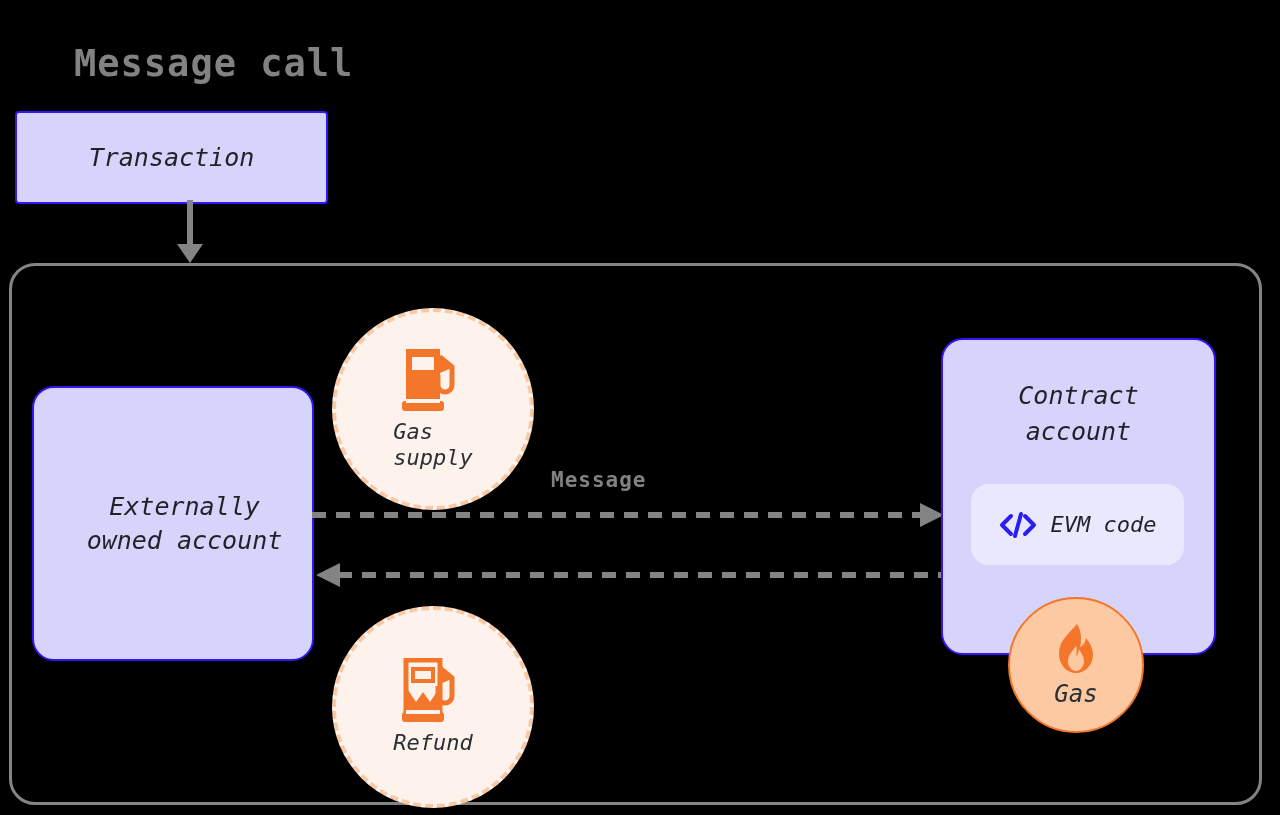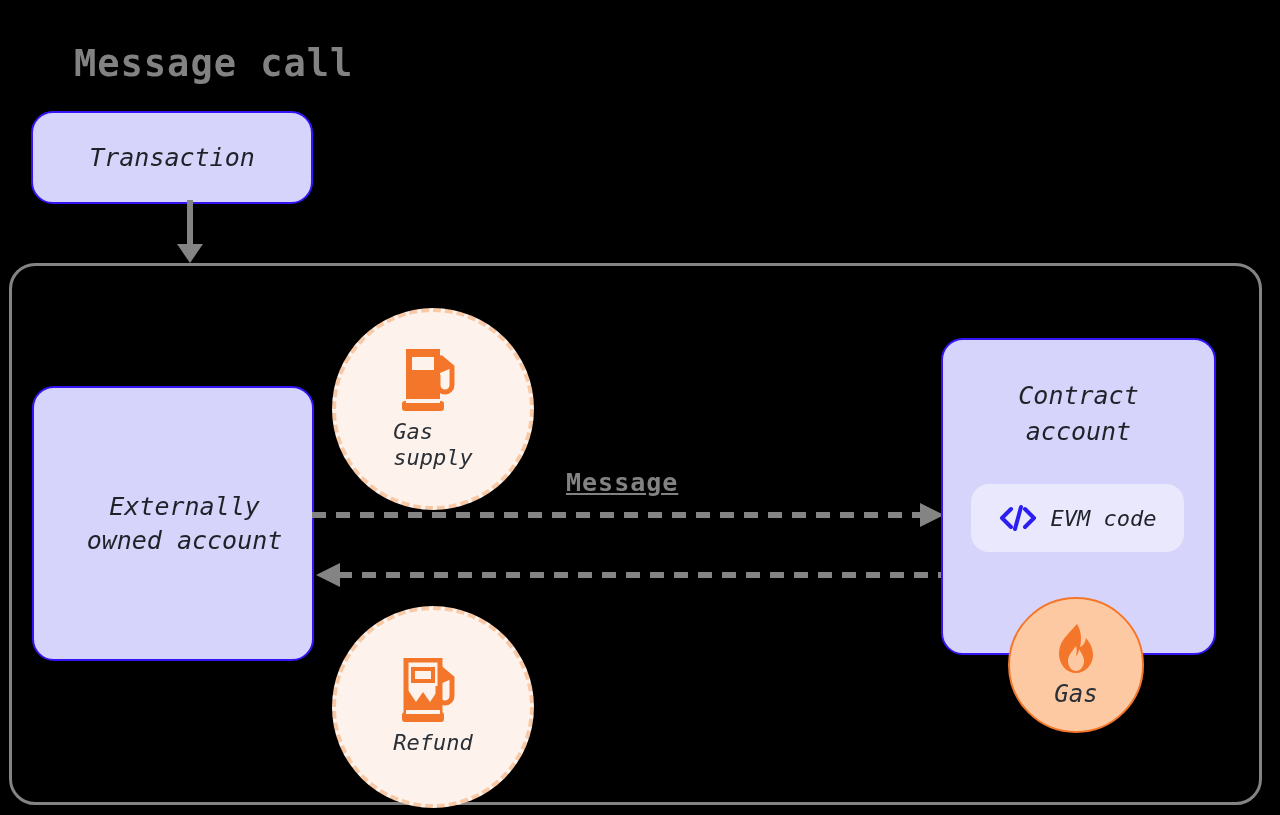--- a/index.html
+++ b/index.html
@@ -29,28 +29,27 @@
     font-weight: bold;
     font-size: 37px;
     color: #828282;
     letter-spacing: 1px;
     white-space: nowrap;
   }
   #message-call-title { left: 74px; top: 42px; }
   #world-state-title  { left: 66px; top: 307px; }
   #message-label {
     position: absolute;
-    left: 566px; top: 468px;
+    left: 551px; top: 468px;
     font-family: "DejaVu Sans Mono", "Liberation Mono", monospace;
     font-weight: bold;
-    font-size: 25px;
+    font-size: 21px;
     color: #828282;
     letter-spacing: 1px;
     white-space: nowrap;
-    text-decoration: underline;
   }
 
   
   .node-box {
     position: absolute;
     background: #d6d4fa;
     border: 2px solid #3415f5;
     box-sizing: border-box;
     display: flex;
     flex-direction: column;
@@ -61,23 +60,23 @@
     font-family: "DejaVu Sans Mono", "Liberation Mono", monospace;
     font-style: italic;
     font-size: 25px;
     color: #1f2329;
     text-align: center;
     line-height: 1.36;
     white-space: pre-line;
   }
 
   #transaction-box {
-    left: 31px; top: 111px;
-    width: 282px; height: 93px;
-    border-radius: 22px;
+    left: 15px; top: 111px;
+    width: 313px; height: 93px;
+    border-radius: 4px;
   }
 
   #eoa-box {
     left: 32px; top: 386px;
     width: 282px; height: 275px;
     border-radius: 22px;
     padding-left: 23px;
   }
 
   #contract-box {
@@ -86,21 +85,21 @@
     border-radius: 22px;
     justify-content: flex-start;
     padding-top: 38px;
   }
   #contract-box .node-label { line-height: 1.42; }
 
   
   #evm-code-chip {
     position: absolute;
     left: 971px; top: 484px;
-    width: 213px; height: 68px;
+    width: 213px; height: 81px;
     background: #e9e8fc;
     border-radius: 18px;
     display: flex;
     align-items: center;
     justify-content: center;
     gap: 14px;
   }
   #evm-code-chip .chip-text {
     font-family: "DejaVu Sans Mono", "Liberation Mono", monospace;
     font-style: italic;

